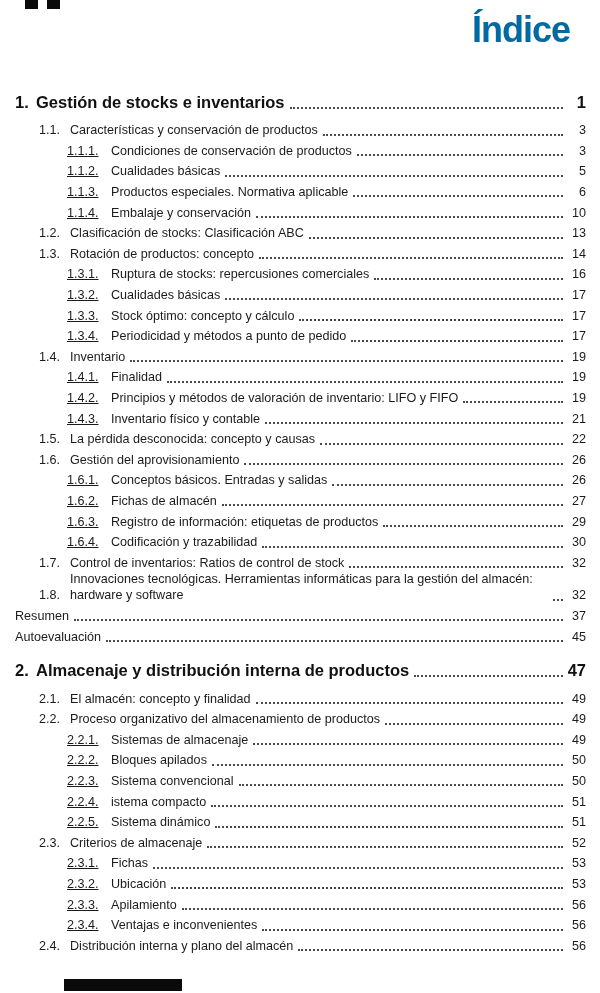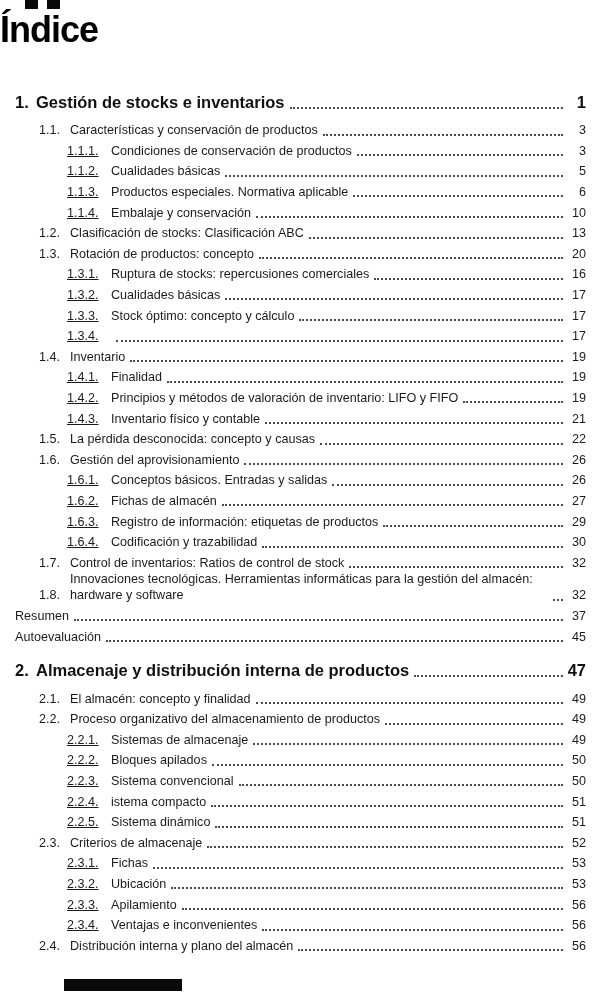--- a/index.html
+++ b/index.html
@@ -25,25 +25,25 @@
     position: absolute;
     left: 64px;
     bottom: 2px;
     width: 118px;
     height: 12px;
     background: #0a0a0a;
   }
   h1#page-title {
     margin: 0;
     padding: 10px 30px 0 0;
-    text-align: left;
+    text-align: right;
     font-size: 36px;
     font-weight: bold;
     letter-spacing: -1px;
-    color: #000000;
+    color: #0369a1;
     line-height: 1.1;
   }
   #toc {
     padding: 42px 14px 0 15px;
   }
   .row {
     display: flex;
     align-items: flex-end;
     min-height: 20.6px;
     font-size: 12.6px;
@@ -126,21 +126,21 @@
       <div class="row h2">
     <span class="num">1.2.</span>
     <span class="t">Clasificación de stocks: Clasificación ABC</span>
     <span class="leader"></span>
     <span class="pg">13</span>
   </div>
       <div class="row h2">
     <span class="num">1.3.</span>
     <span class="t">Rotación de productos: concepto</span>
     <span class="leader"></span>
-    <span class="pg">20</span>
+    <span class="pg">14</span>
   </div>
       <div class="row h3">
     <span class="num">1.3.1.</span>
     <span class="t">Ruptura de stocks: repercusiones comerciales</span>
     <span class="leader"></span>
     <span class="pg">16</span>
   </div>
       <div class="row h3">
     <span class="num">1.3.2.</span>
     <span class="t">Cualidades básicas</span>
@@ -148,20 +148,21 @@
     <span class="pg">17</span>
   </div>
       <div class="row h3">
     <span class="num">1.3.3.</span>
     <span class="t">Stock óptimo: concepto y cálculo</span>
     <span class="leader"></span>
     <span class="pg">17</span>
   </div>
       <div class="row h3">
     <span class="num">1.3.4.</span>
+    <span class="t">Periodicidad y métodos a punto de pedido</span>
     <span class="leader"></span>
     <span class="pg">17</span>
   </div>
       <div class="row h2">
     <span class="num">1.4.</span>
     <span class="t">Inventario</span>
     <span class="leader"></span>
     <span class="pg">19</span>
   </div>
       <div class="row h3">

